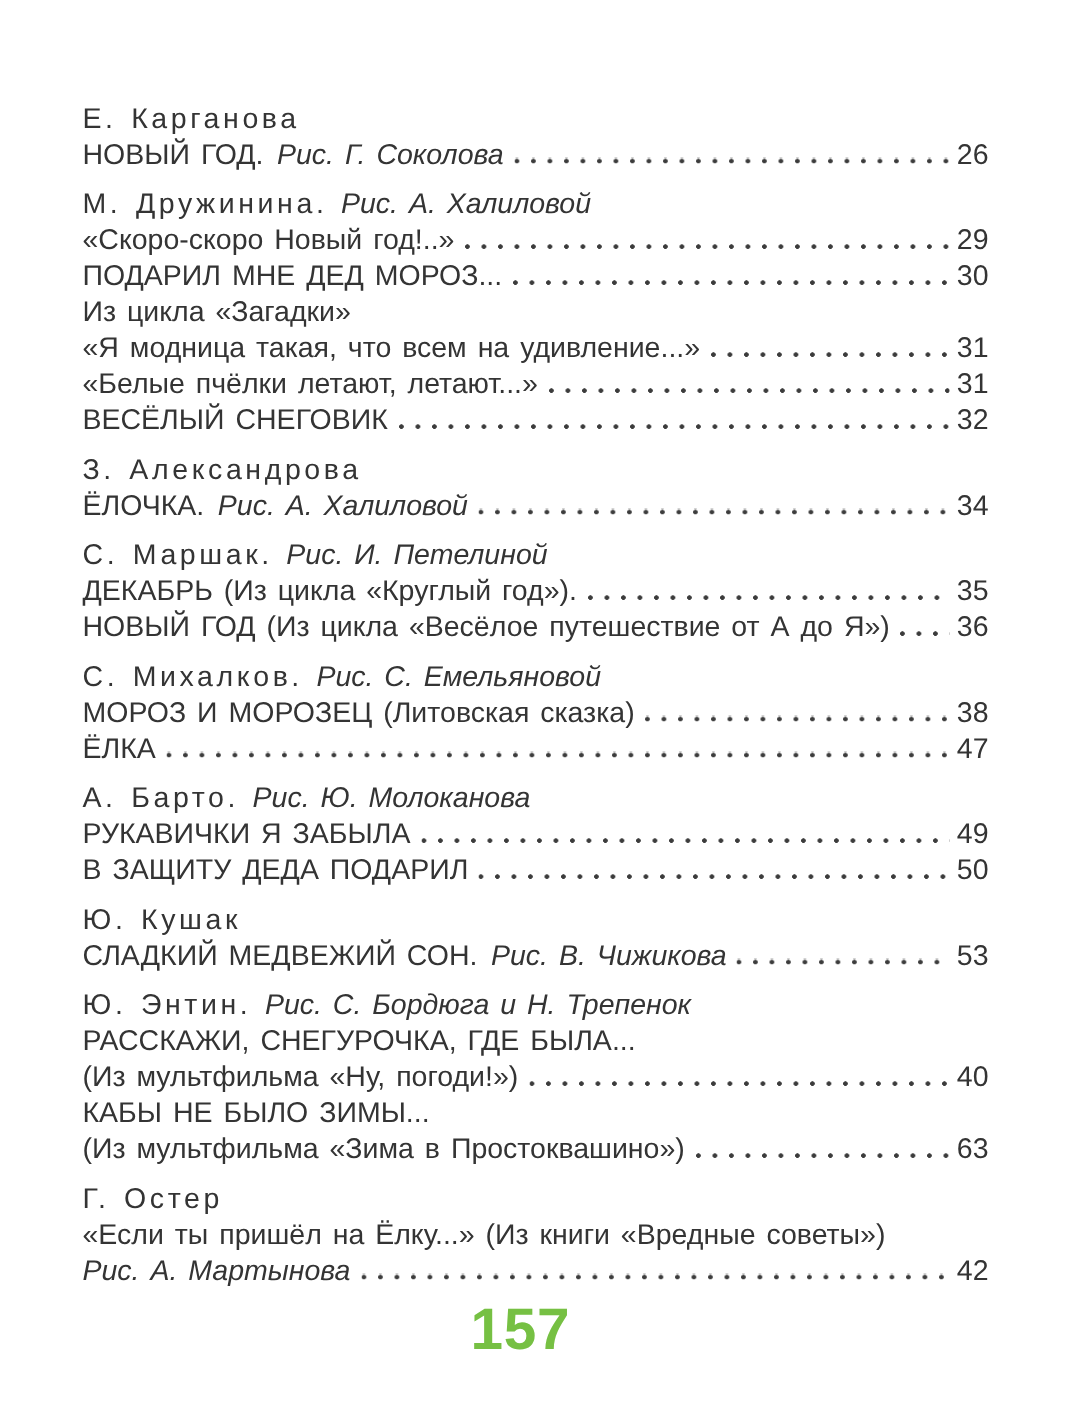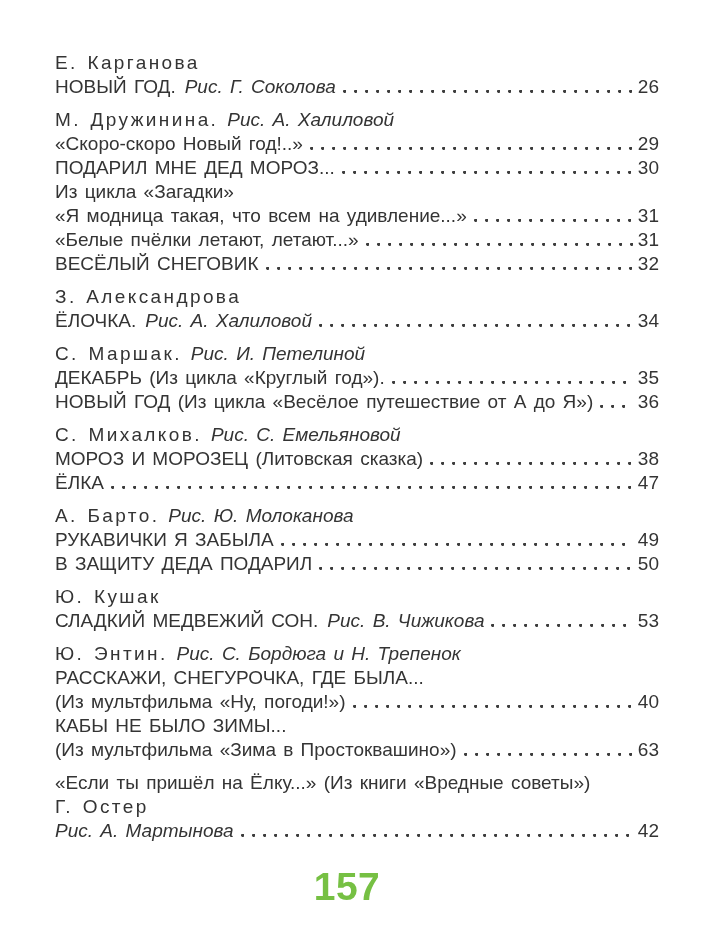--- a/index.html
+++ b/index.html
@@ -6,21 +6,21 @@
   body {
     width: 720px; height: 935px;
     background: #ffffff;
     font-family: "Liberation Sans", sans-serif;
     color: #343434;
     position: relative;
     overflow: hidden;
   }
   .toc {
     position: absolute;
-    left: 55px; right: 61px; top: 51px;
+    left: 55px; right: 61px; top: 68px;
   }
   .group { margin-bottom: 9px; }
   .row {
     display: flex;
     align-items: baseline;
     font-size: 19px;
     line-height: 24px;
     word-spacing: 2px;
     white-space: nowrap;
   }
@@ -184,25 +184,25 @@
       <div class="row plain">
         <span class="main">КАБЫ НЕ БЫЛО ЗИМЫ...</span>
       </div>
       <div class="row entry">
         <span class="main">(Из мультфильма «Зима в Простоквашино»)</span>
         <span class="dots"></span>
         <span class="pagenum">63</span>
       </div>
     </div>
     <div class="group">
+      <div class="row author">
+        <span class="main">Г. Остер</span>
+      </div>
       <div class="row plain">
         <span class="main">«Если ты пришёл на Ёлку...» (Из книги «Вредные советы»)</span>
-      </div>
-      <div class="row author">
-        <span class="main">Г. Остер</span>
       </div>
       <div class="row entry">
         <span class="credit">Рис. А. Мартынова</span>
         <span class="dots"></span>
         <span class="pagenum">42</span>
       </div>
     </div>
   </main>
 
 <div class="folio">157</div>

